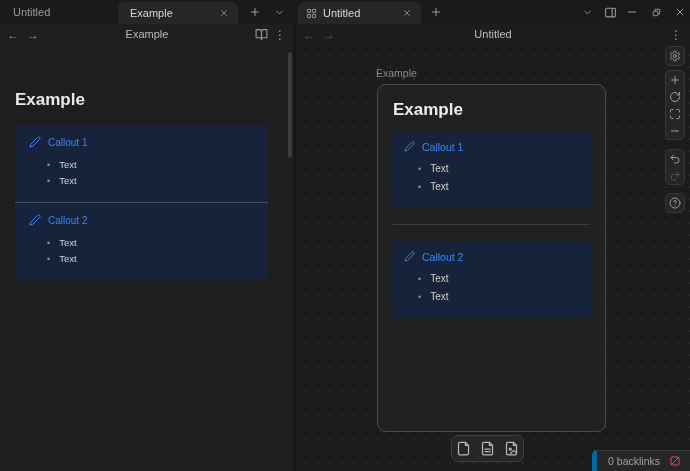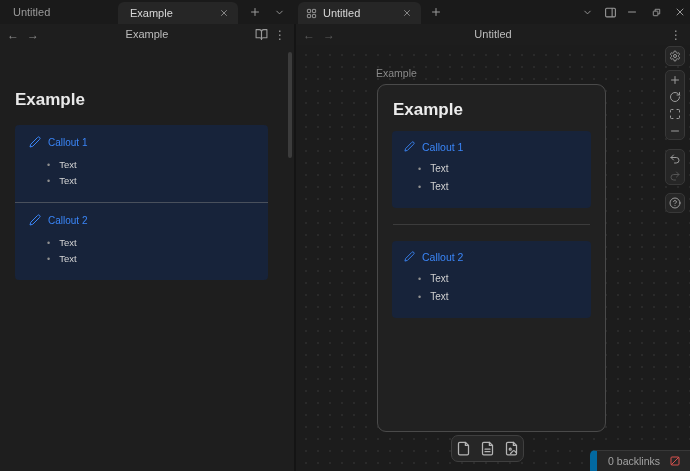--- a/index.html
+++ b/index.html
@@ -81,21 +81,21 @@
   .g-gear{top:1px;height:20px;}
   .g-zoom{top:25px;height:70px;}
   .g-hist{top:104px;height:36px;}
   .g-help{top:148px;height:20px;}
   .ctrl-btn{width:100%;height:17px;display:flex;align-items:center;justify-content:center;color:#9c9c9c;}
   .g-gear .ctrl-btn,.g-help .ctrl-btn{height:18px;}
   .ctrl-btn.disabled{color:#555555;}
 
   
   .statusbar{position:absolute;right:0;bottom:0;height:21px;background:#262626;
-    border-top:1px solid #383838;border-left:7px solid #0369a1;border-top-left-radius:5px;
+    border-top:1px solid #383838;border-left:5px solid #0369a1;border-top-left-radius:5px;
     display:flex;align-items:center;gap:9px;padding:0 9px 0 11px;}
   .statusbar .sb-text{font-size:10.5px;color:#a3a3a3;}
   .sync-ico{color:var(--sync-error,#d5504d);}
 </style>
 </head>
 <body>
 
 <div class="window">
 
   <div class="tabbar">

